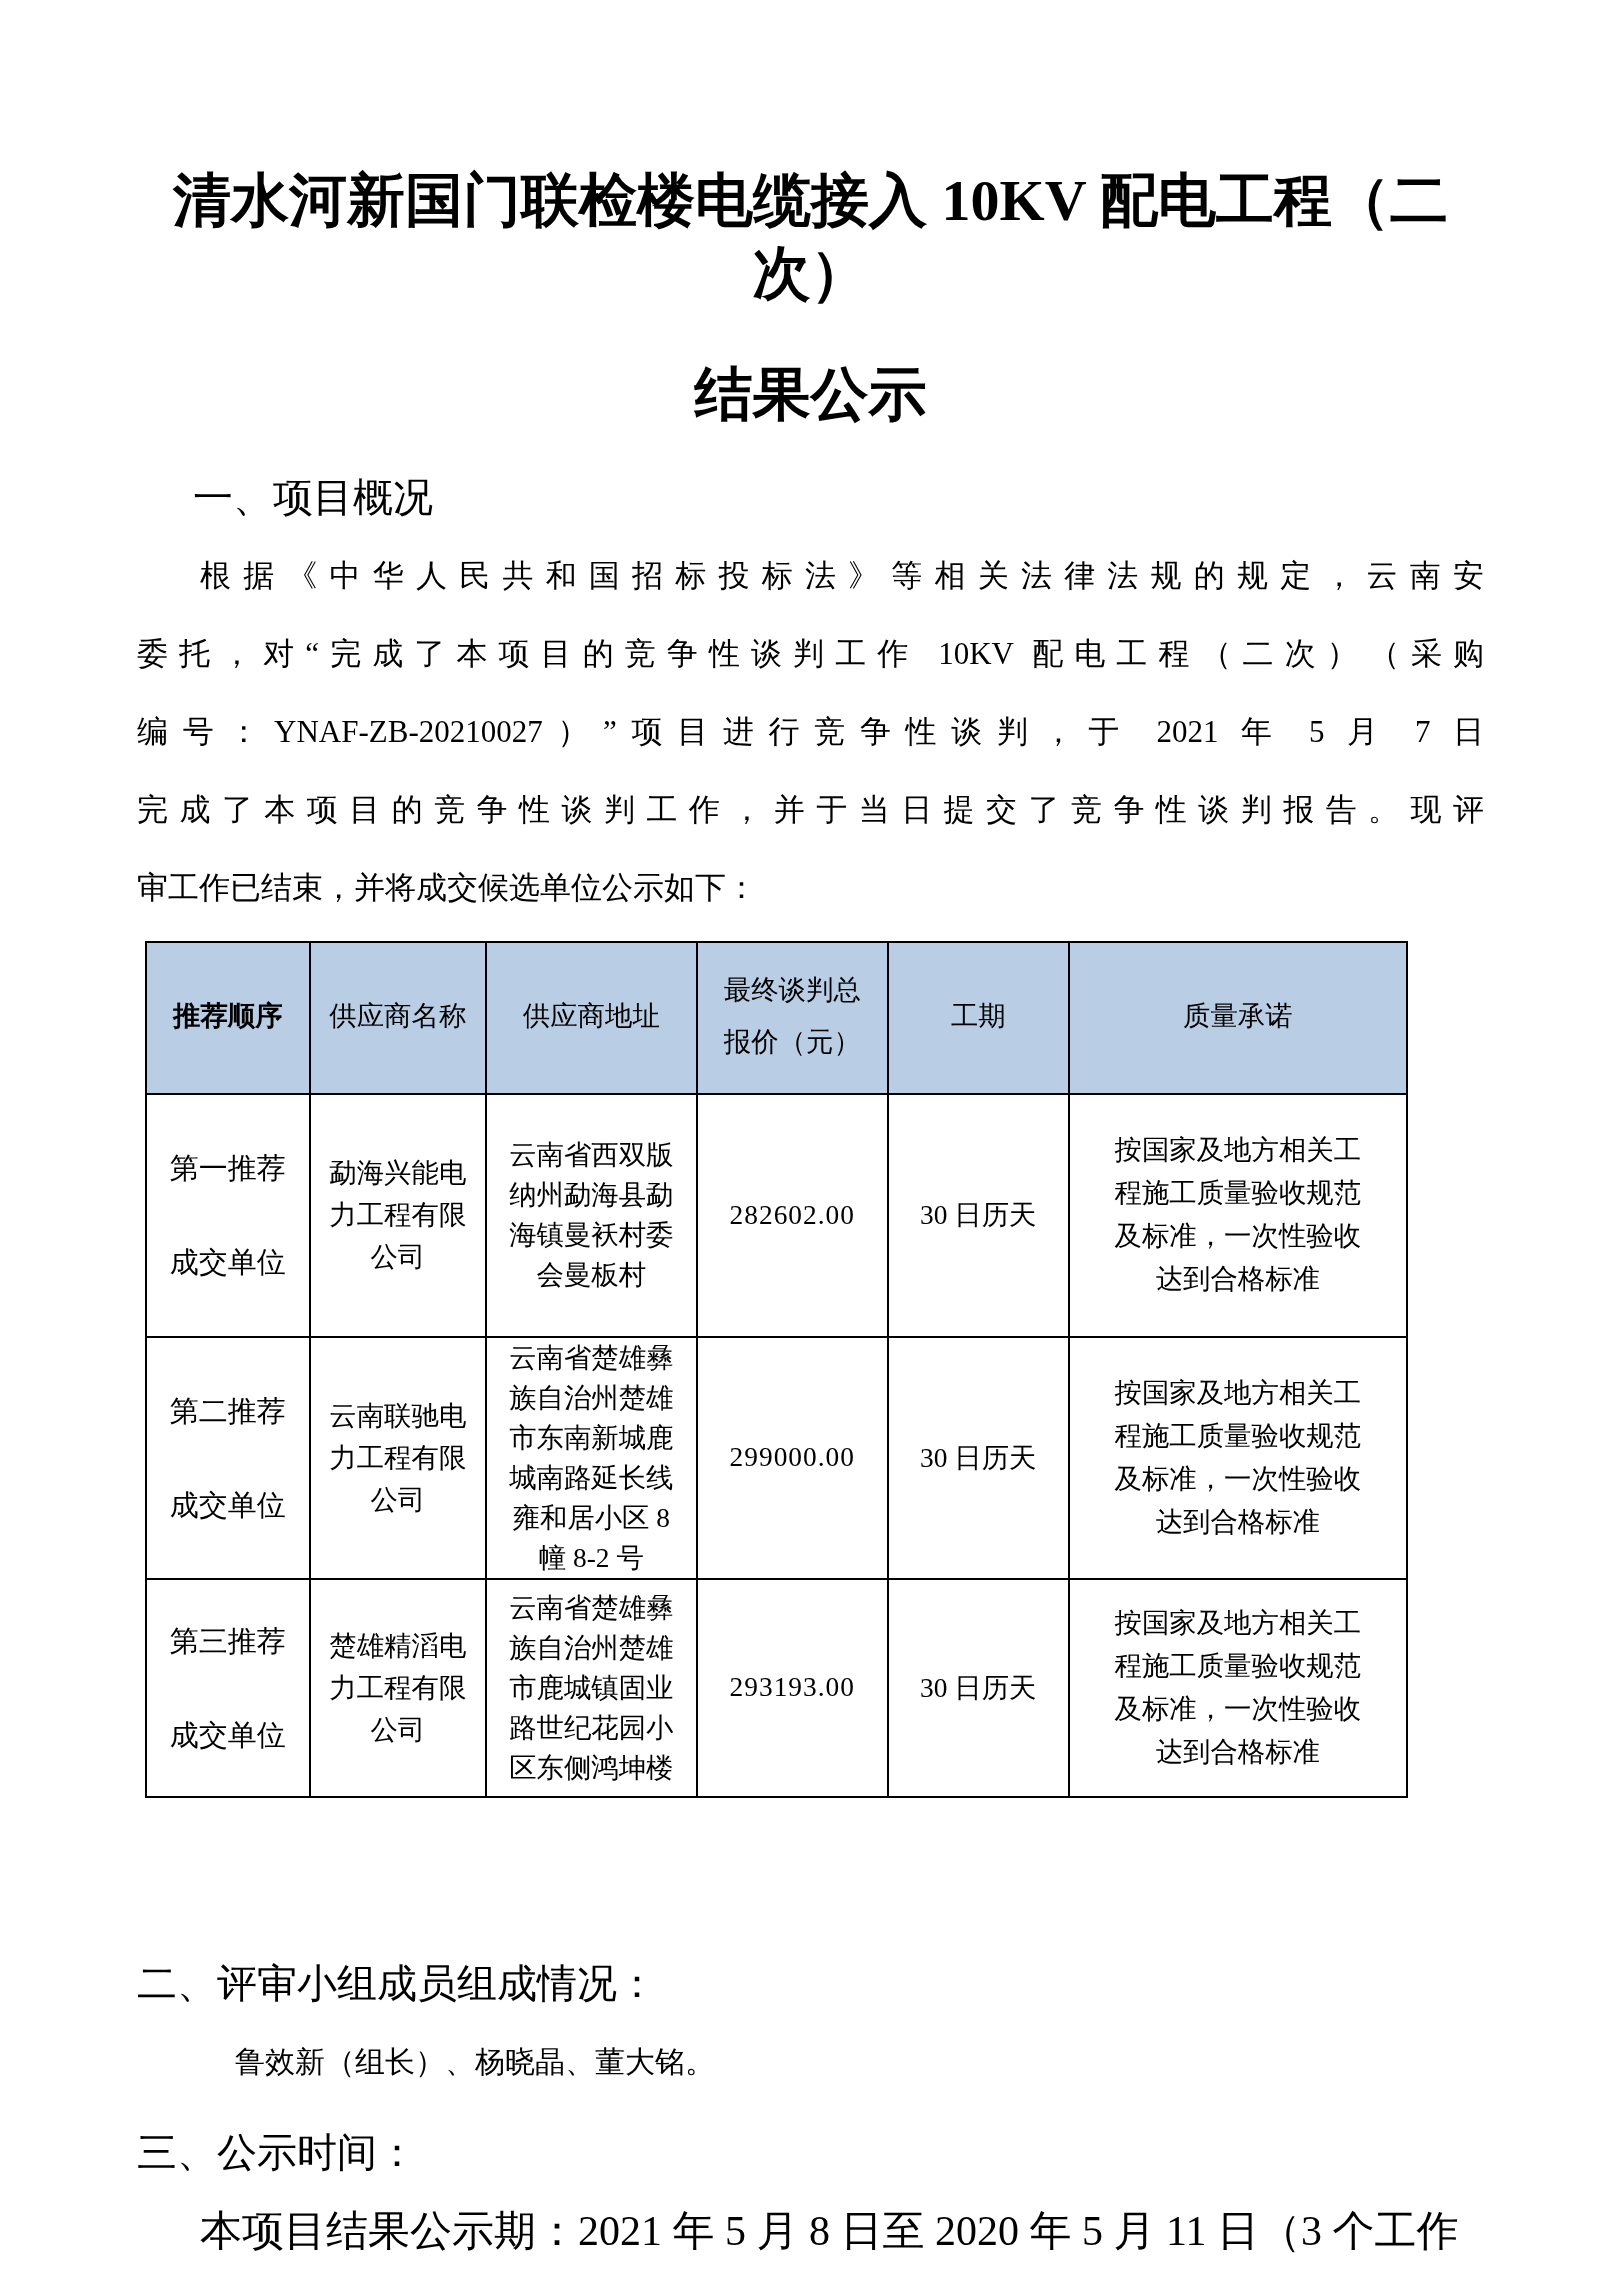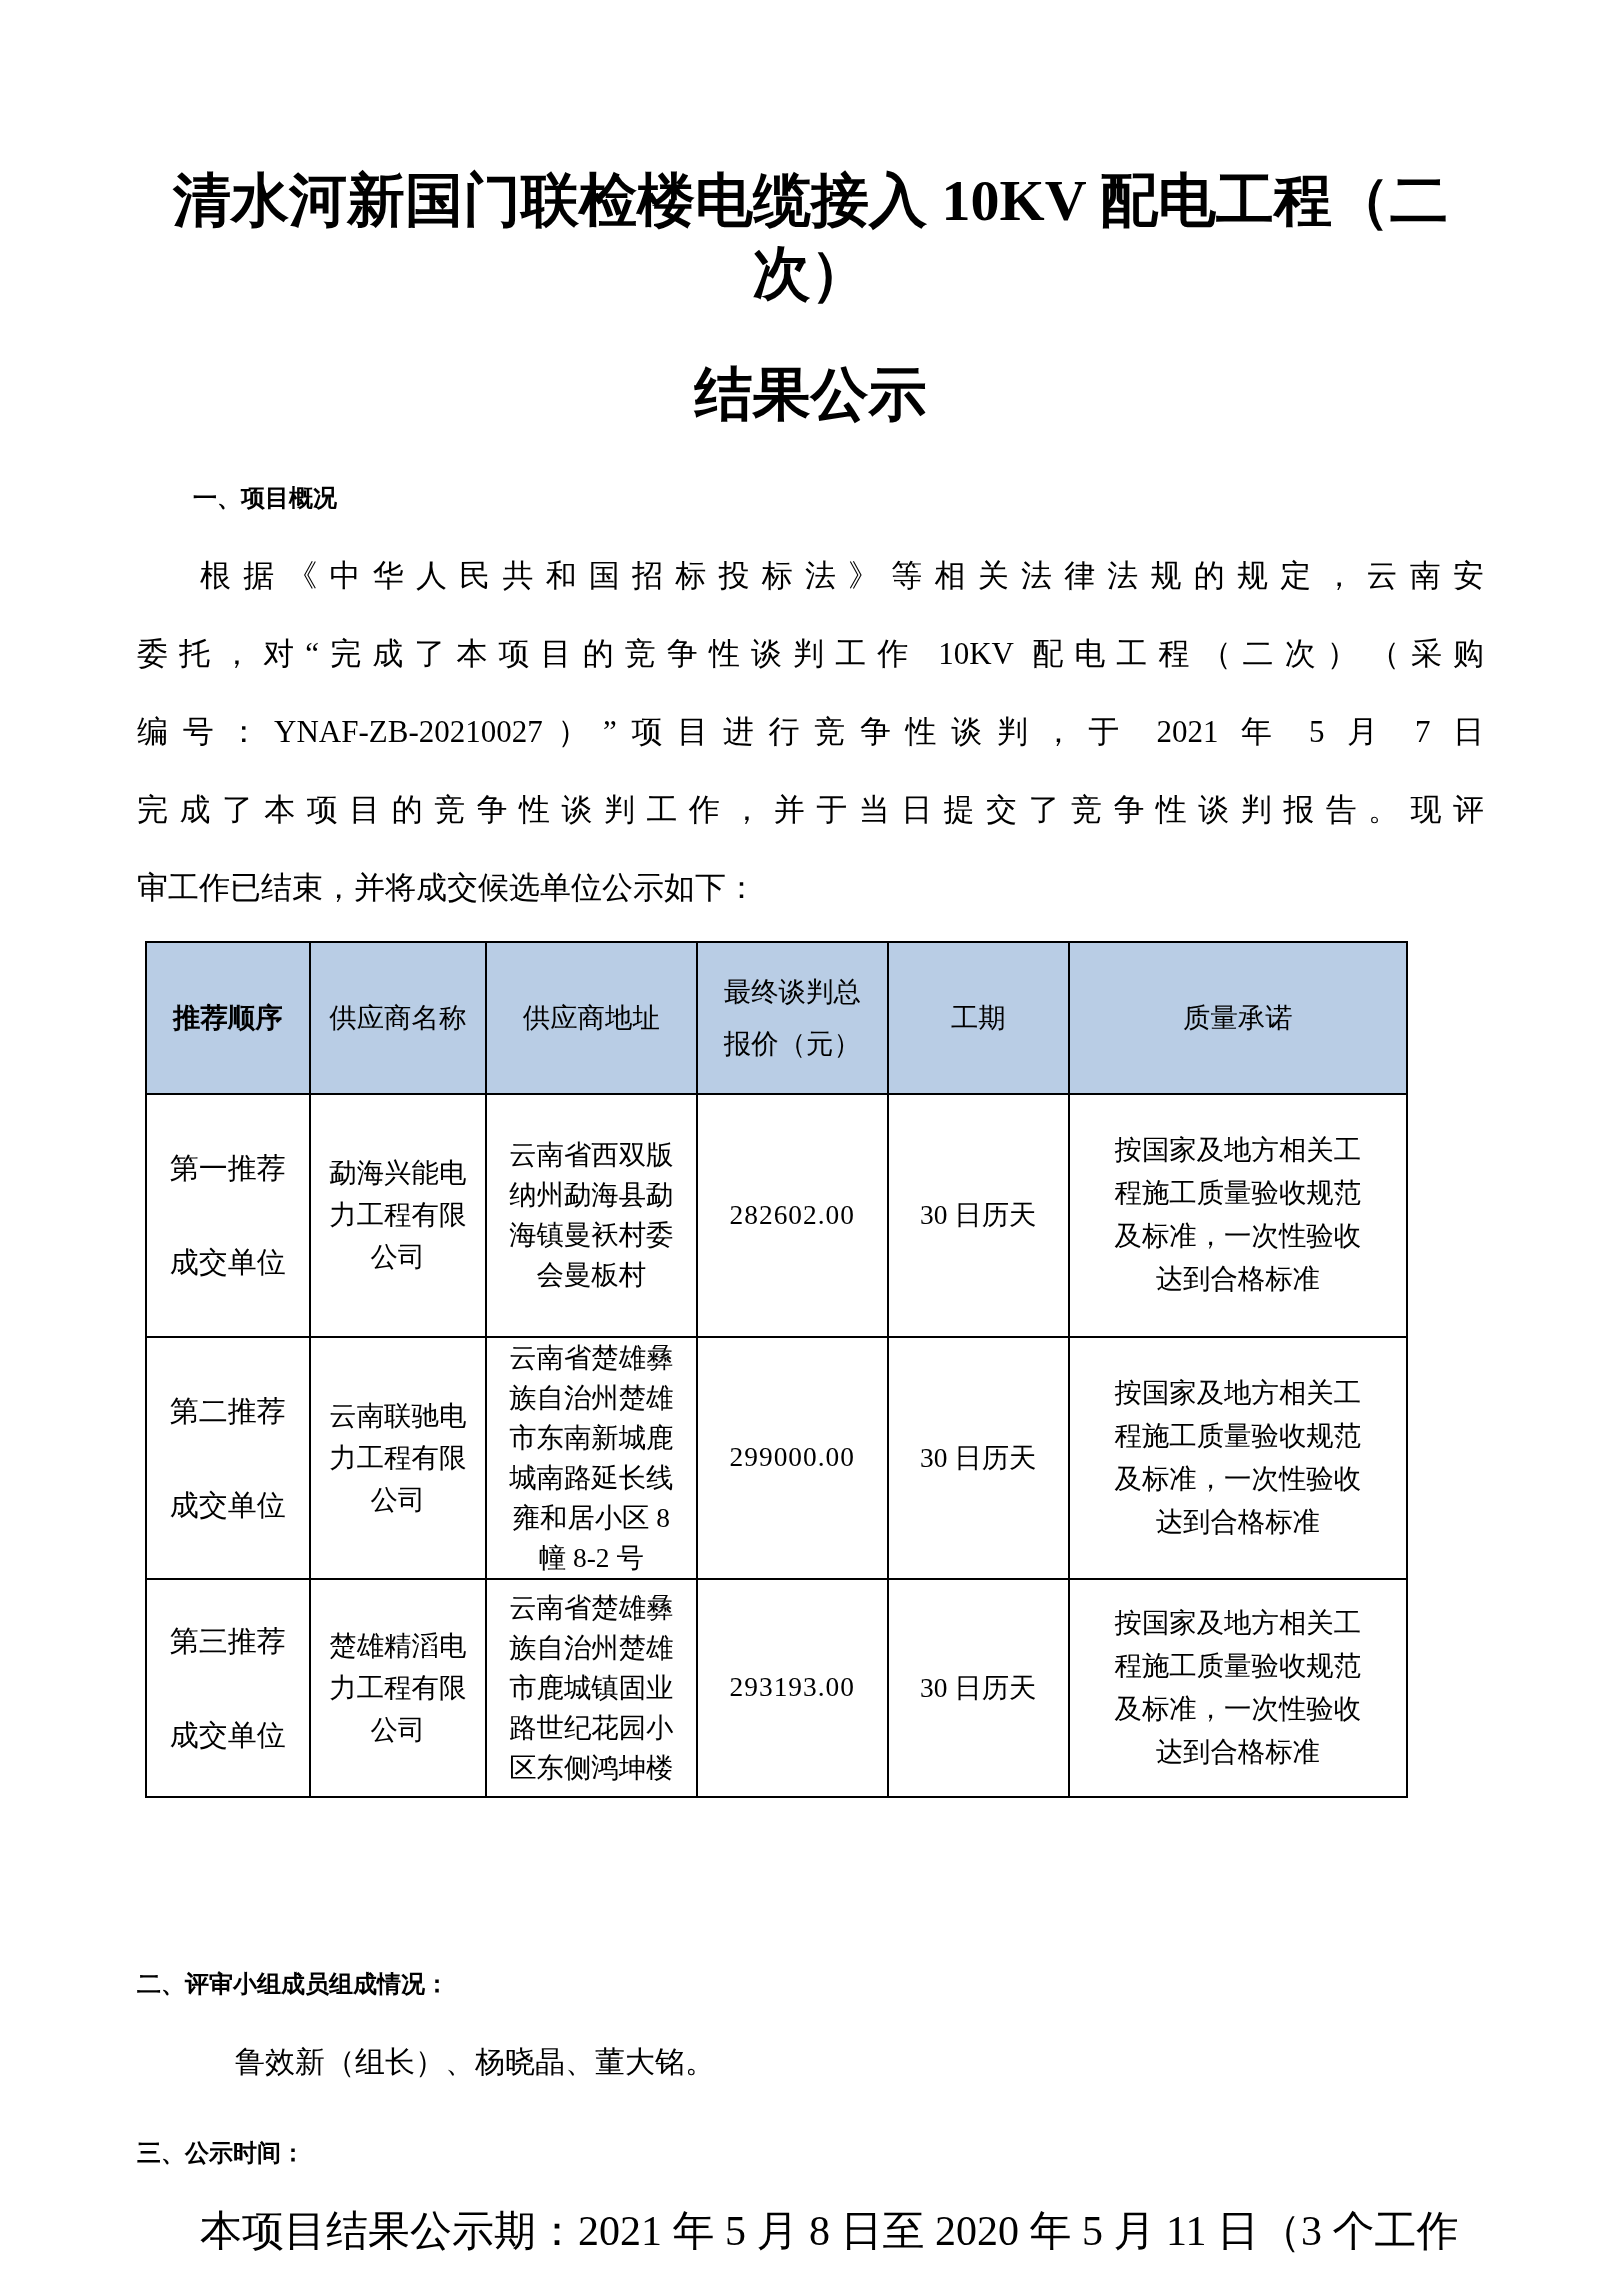--- a/index.html
+++ b/index.html
@@ -14,22 +14,22 @@
   .doc-title{
     text-align:center;
     font-weight:bold;
     font-size:58px;
     line-height:1.25;
   }
   .doc-title .t1{margin-bottom:49px;}
   .doc-title .t2{margin-bottom:0;}
 
   .sec-heading{
-    font-size:24px;
-    font-weight:bold;
+    font-size:40px;
+    font-weight:normal;
     line-height:78px;
   }
   .sec-heading.indented{padding-left:56px;}
   .sec1-heading{margin-top:27.4px;}
 
   .para{font-size:31px;line-height:78px;}
   .para .pline{
     text-align:justify;
     text-align-last:justify;
   }
@@ -49,21 +49,21 @@
     font-size:27.4px;
   }
   table.results th, table.results td{
     border:2px solid #000;
     text-align:center;
     vertical-align:middle;
     padding:0 3.9px;
     white-space:pre-line;
     font-weight:normal;
   }
-  tr.hdr{height:152px;background:#b9cde5;}
+  tr.hdr{height:152px;background:#b9cde5;font-family:Liberation Mono, monospace;}
   tr.hdr th{line-height:1.9;}
   tr.hdr th.col-order{font-weight:bold;}
   tr.r1{height:243px;}
   tr.r2{height:240px;}
   tr.r3{height:218px;}
   td.col-order{font-weight:bold;font-size:29px;line-height:94px;}
   td.col-supplier{line-height:42px;}
   td.col-address{line-height:40px;}
   td.col-price{letter-spacing:1px;}
   td.col-quality{line-height:43px;}

